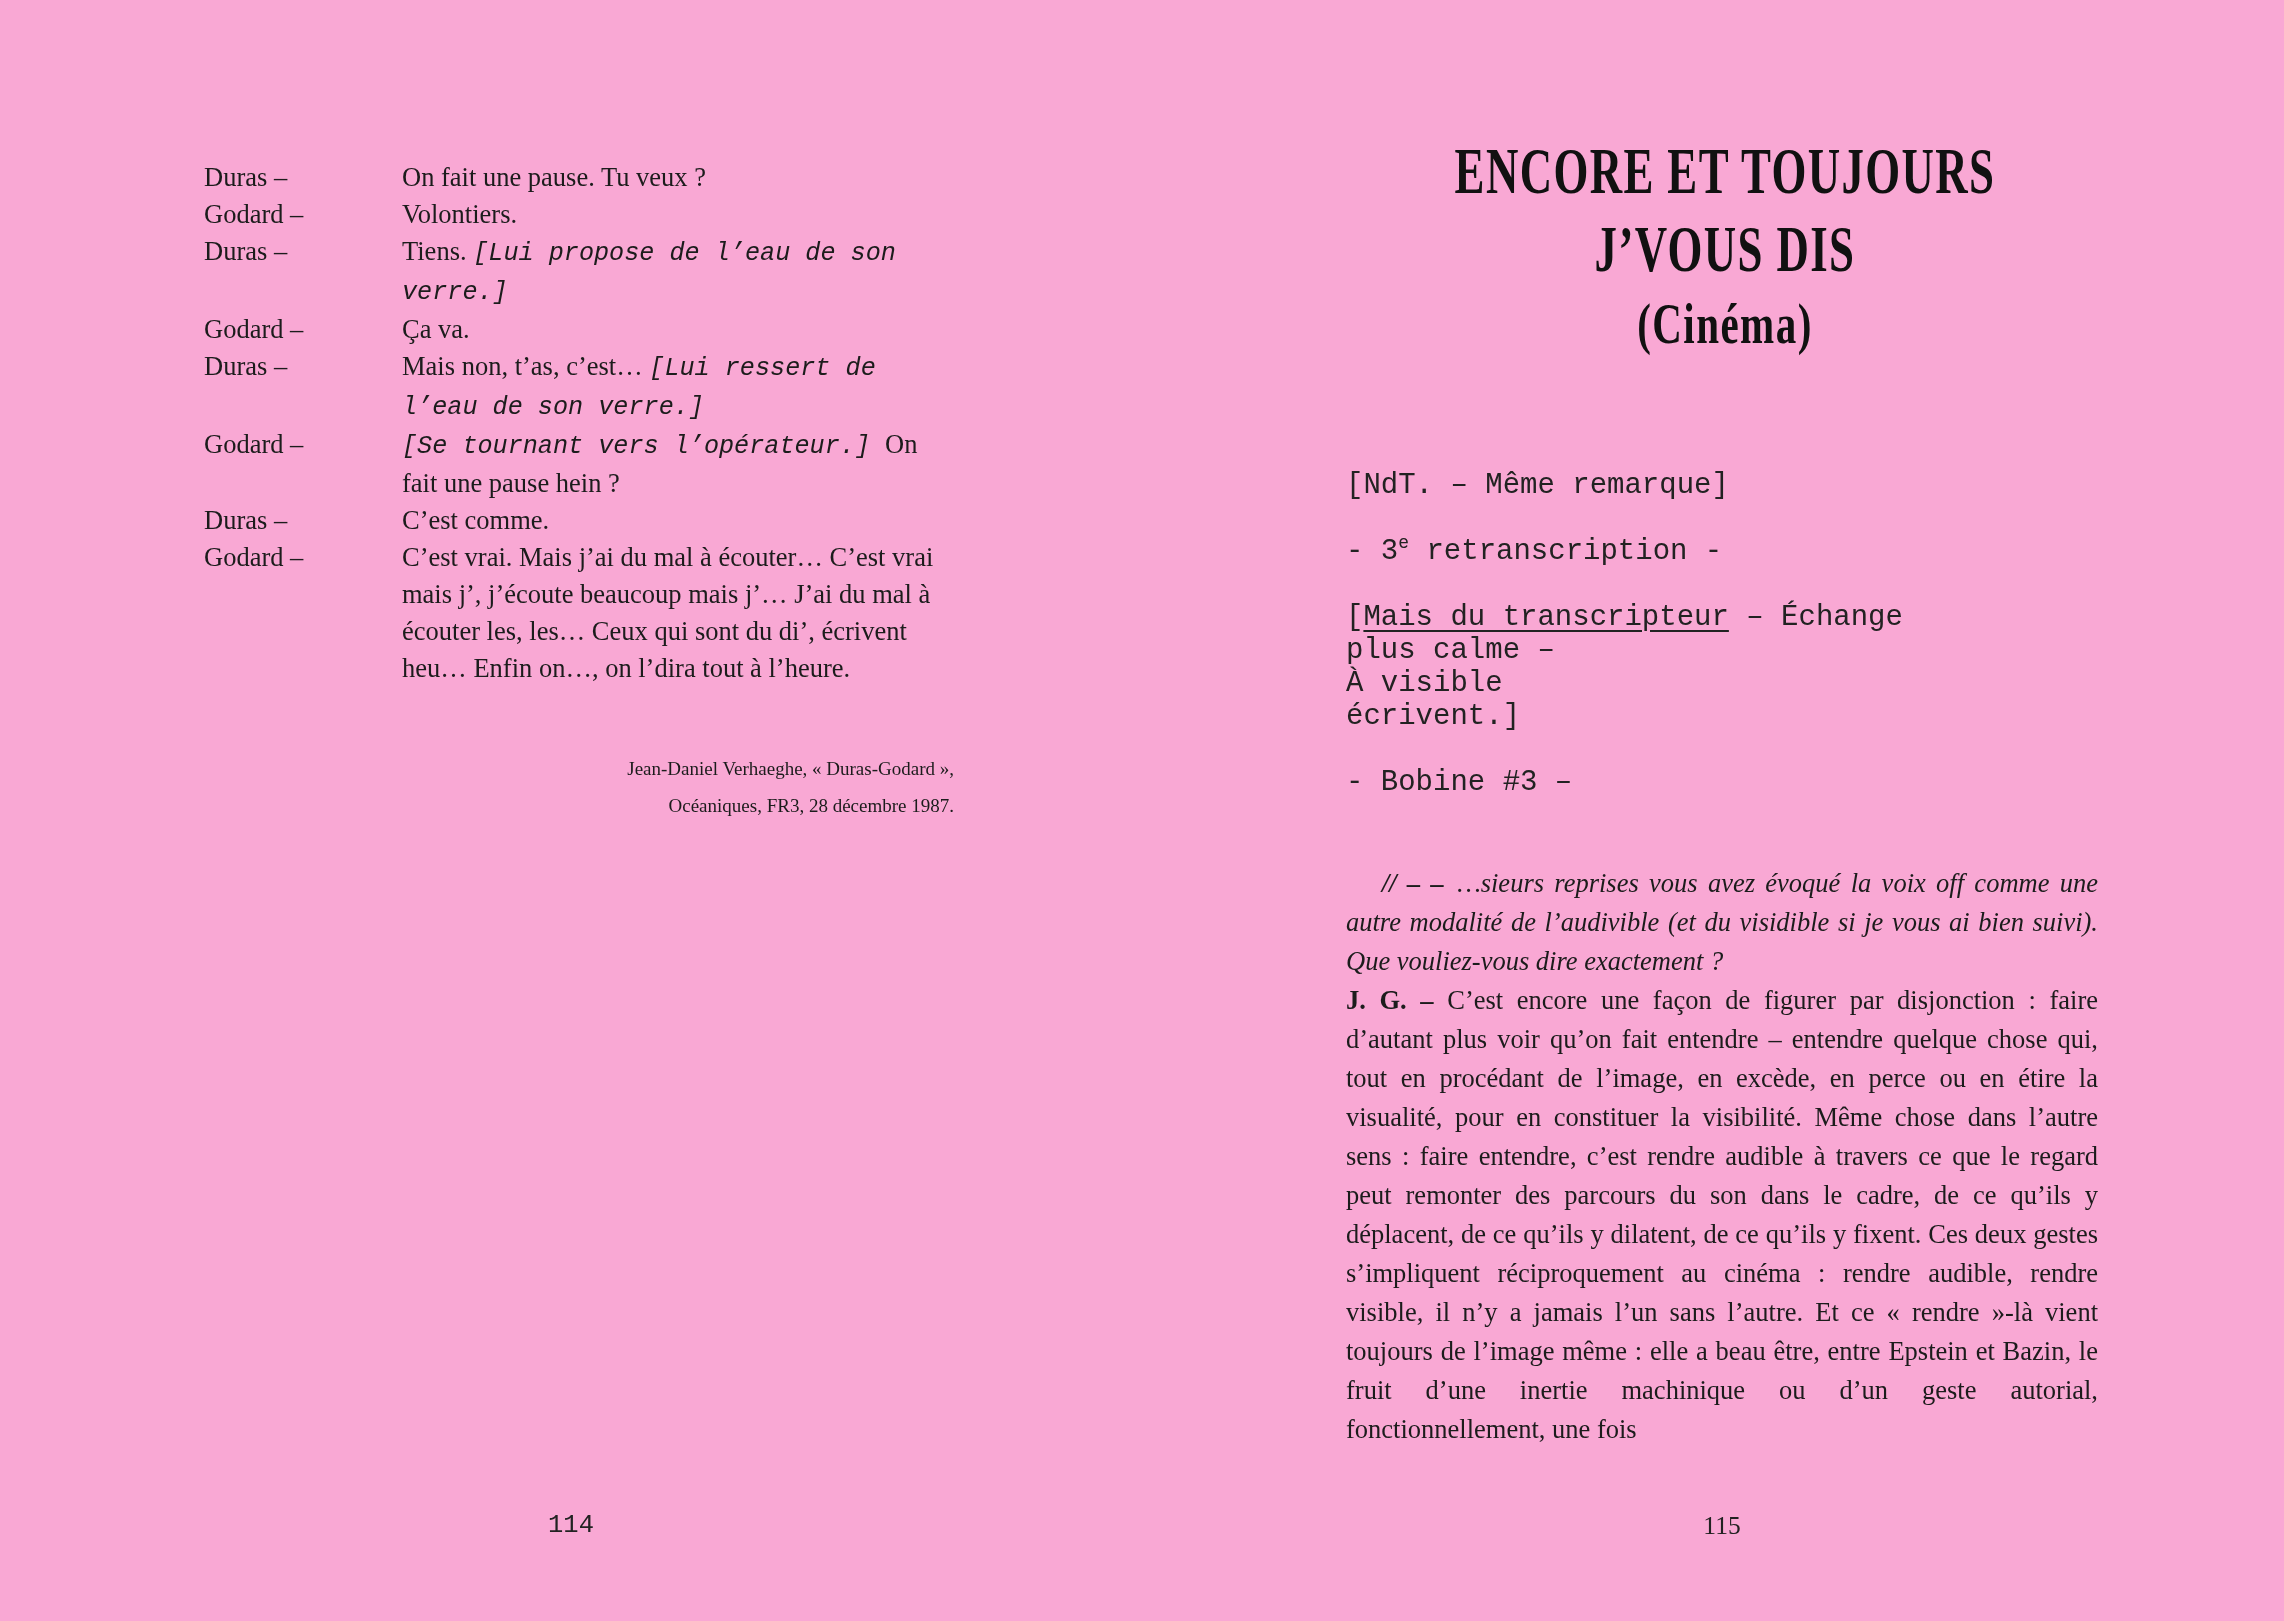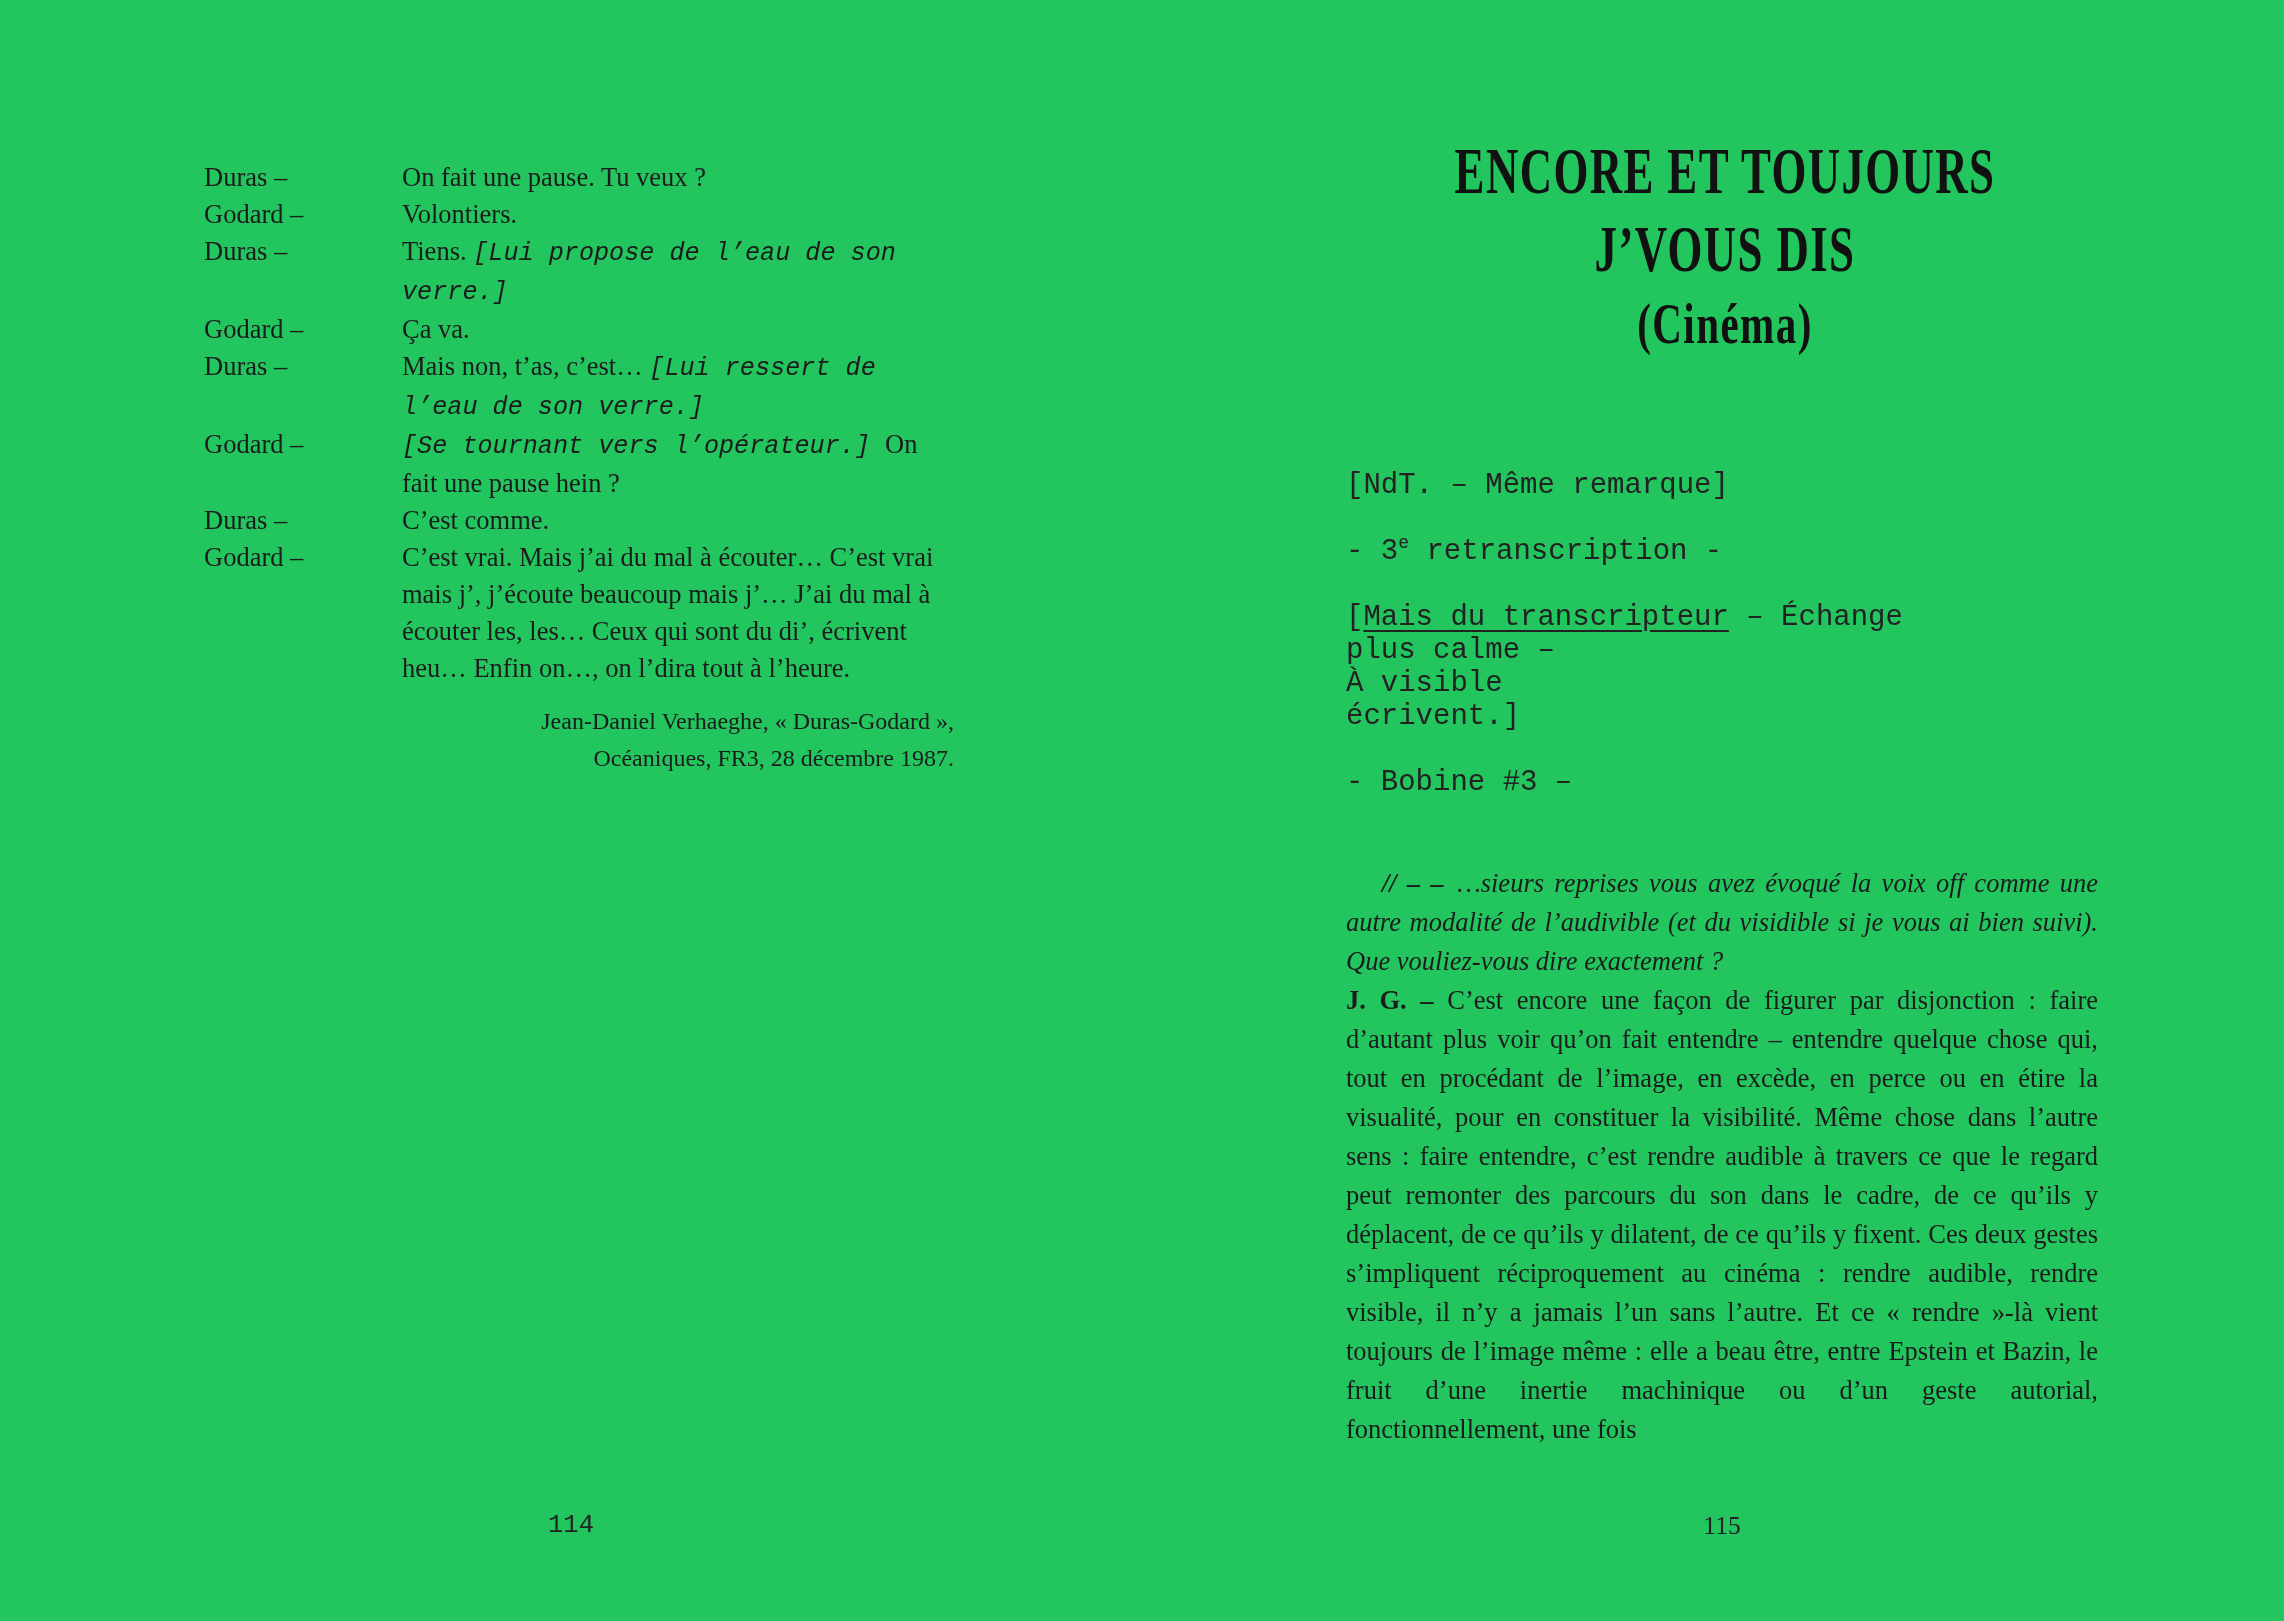--- a/index.html
+++ b/index.html
@@ -1,25 +1,25 @@
 <!DOCTYPE html>
 <html><head>
 <meta charset="utf-8">
 <style>
   html,body{margin:0;padding:0;background:#ffffff;}
-  #canvas{position:relative;width:2285px;height:1621px;background:#22c55e;overflow:hidden;
+  #canvas{position:relative;width:2285px;height:1621px;background:#f9a8d4;overflow:hidden;
           font-family:"Liberation Serif",serif;color:#1c1c1c;}
 
   
   .dialogue{position:absolute;left:204px;top:159px;width:755px;font-size:26.5px;line-height:37px;}
   .drow{display:flex;}
   .spk{width:198px;flex:0 0 198px;white-space:nowrap;}
   .txt{width:552px;}
-  .citation{position:absolute;left:204px;top:703px;width:750px;text-align:right;
-            font-size:24px;line-height:37px;}
+  .citation{position:absolute;left:204px;top:750px;width:750px;text-align:right;
+            font-size:19px;line-height:37px;}
   .pgnum{position:absolute;font-size:25.5px;line-height:29px;text-align:center;color:#222;}
   .pgnum.left{left:196px;top:1511px;width:750px;font-family:Liberation Mono, monospace;}
   .pgnum.right{left:1346px;top:1511px;width:752px;}
 
   
   .chapter-title{position:absolute;left:1323px;top:132px;width:804px;text-align:center;
                  font-weight:bold;color:#111;}
   .tl{display:block;transform:scaleX(0.68);transform-origin:50% 50%;letter-spacing:2px;white-space:nowrap;}
   .tl1,.tl2{font-size:66px;line-height:78px;}
   .tl3{font-size:57px;line-height:71px;transform:scaleX(0.72);}

